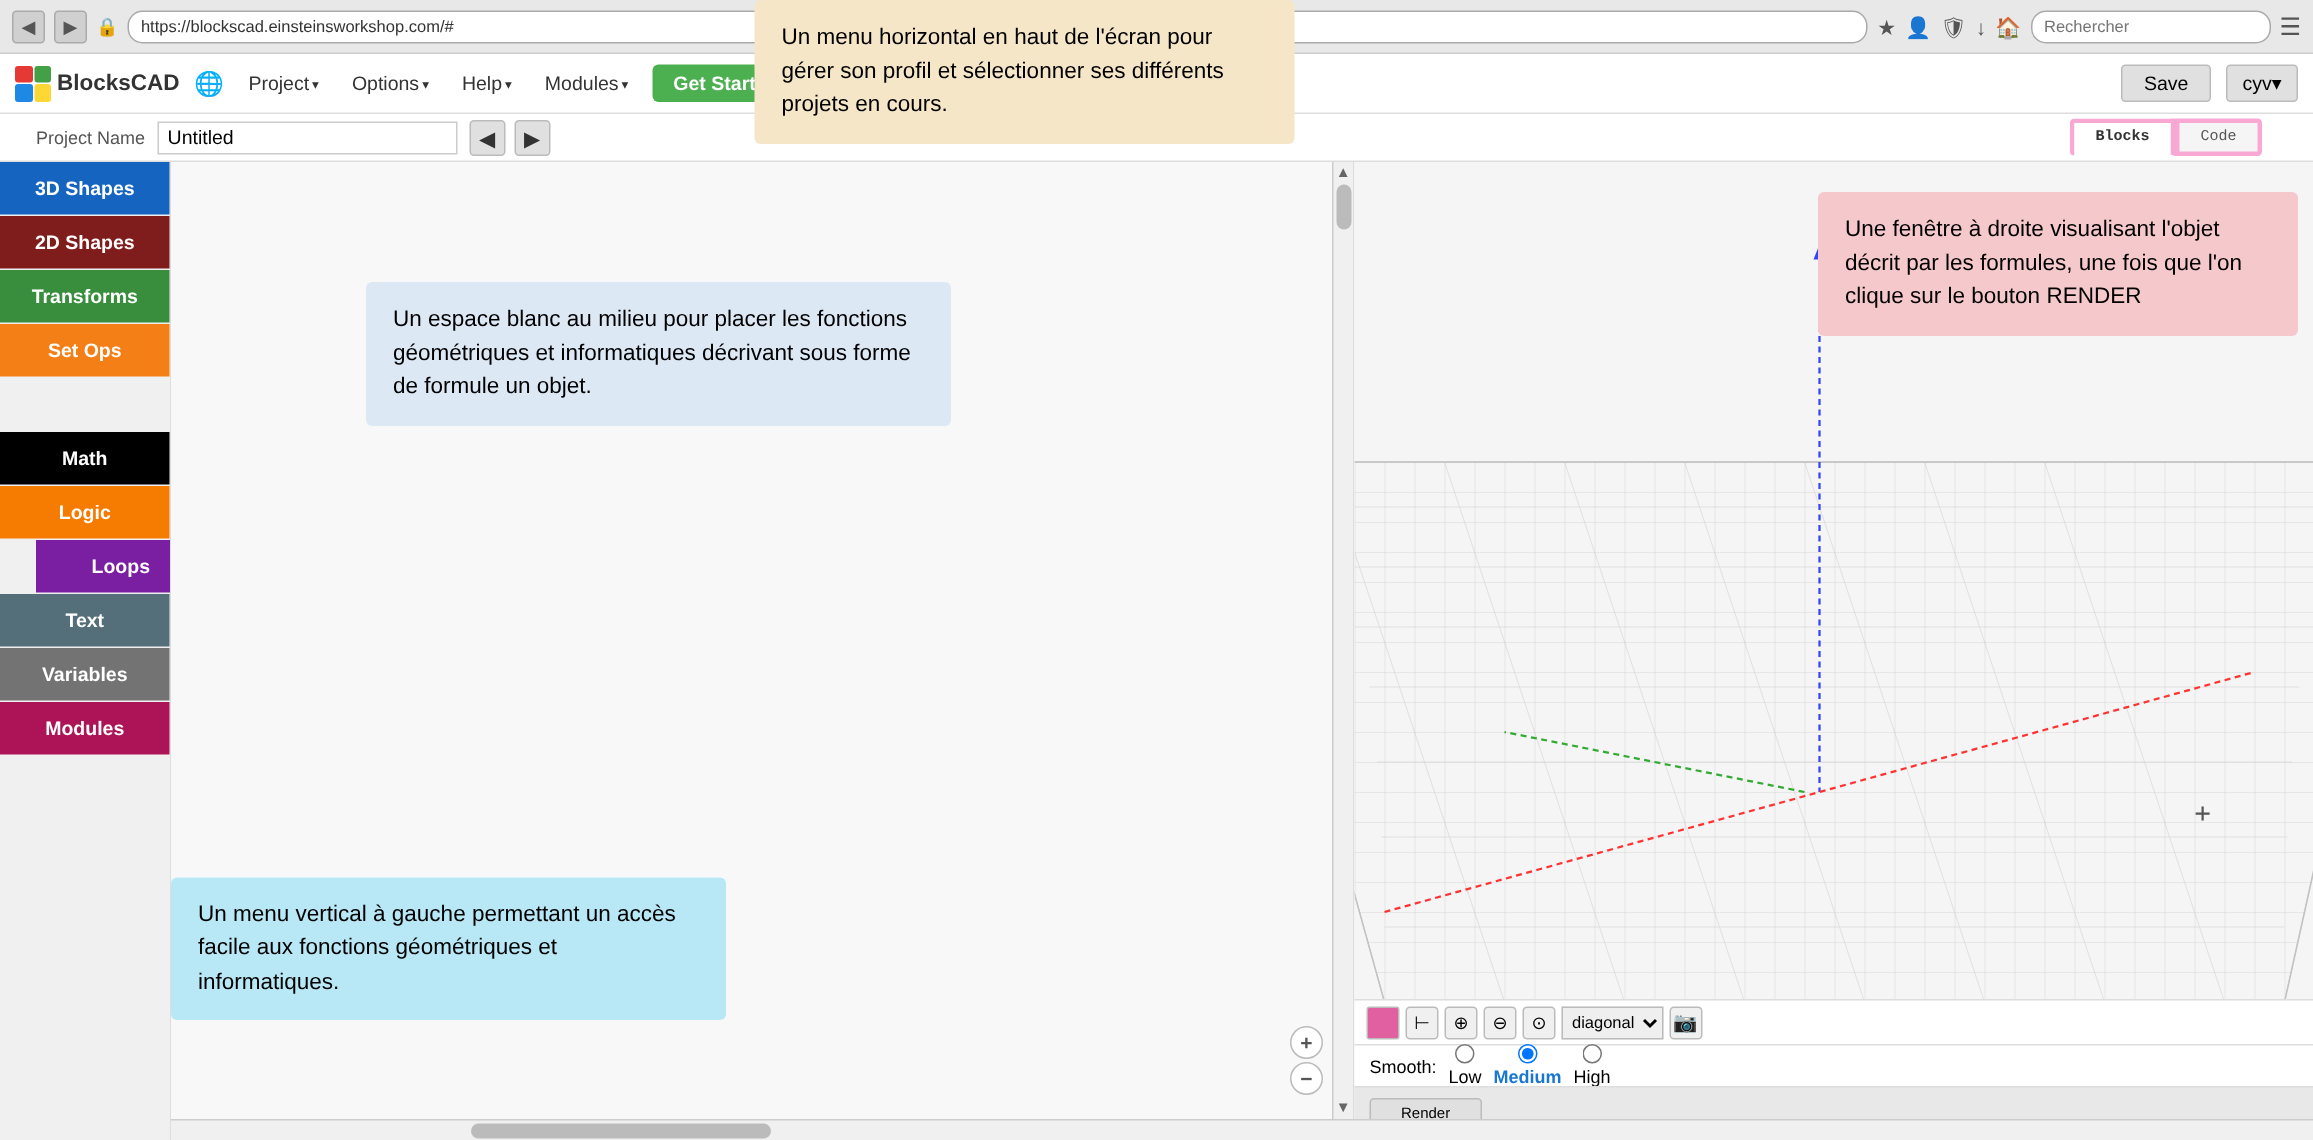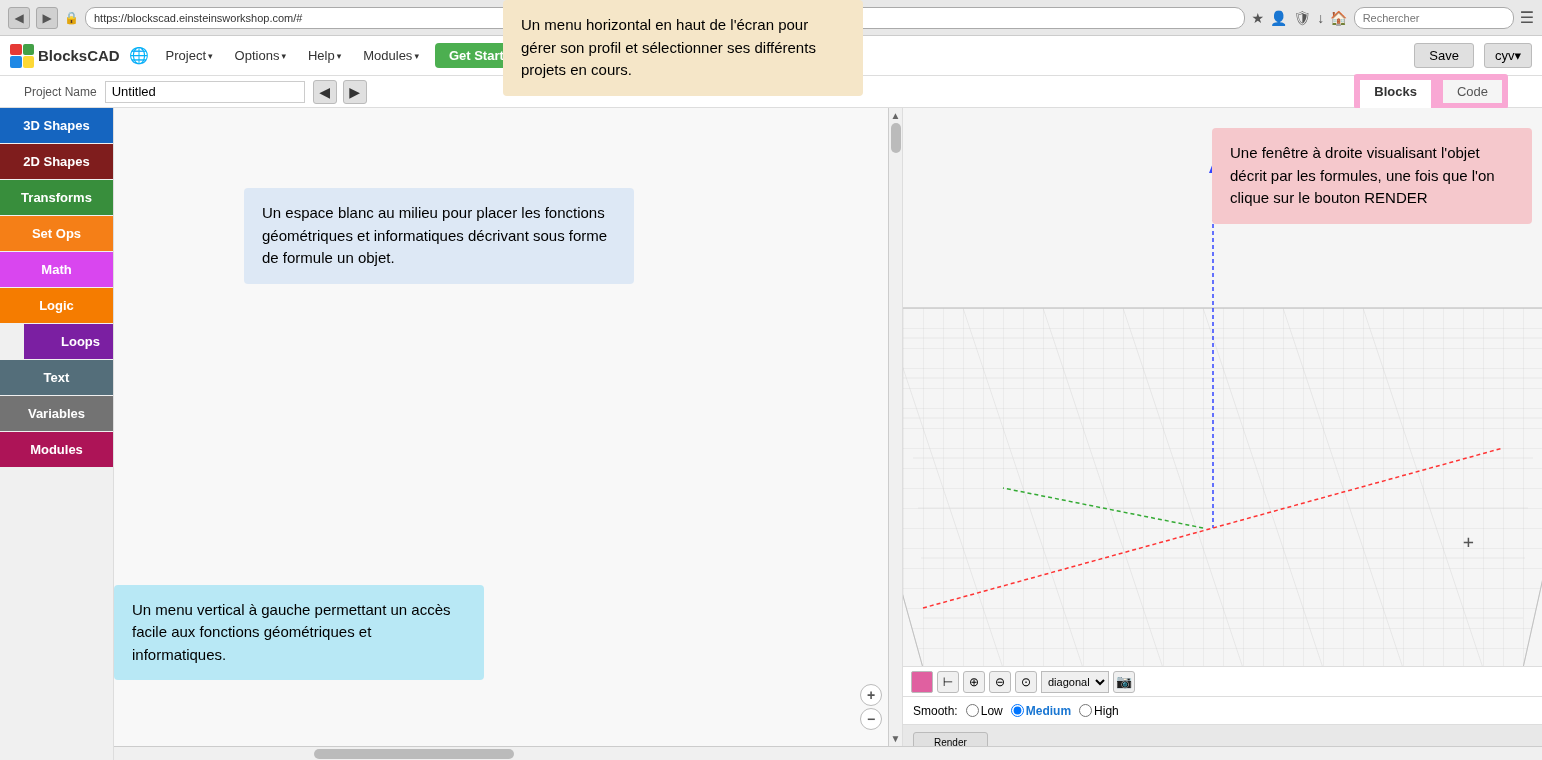--- a/index.html
+++ b/index.html
@@ -122,25 +122,26 @@
       background: #e0e0e0;
       border: 1px solid #bbb;
       border-radius: 3px;
       display: flex; align-items: center; justify-content: center;
       cursor: pointer; font-size: 14px; color: #333;
     }
     .project-bar-spacer { flex: 1; }
     .view-tabs { display: flex; gap: 0; margin-right: 10px; }
     .view-tab {
       padding: 4px 14px;
-      border: 6px solid #f9a8d4;
+      border: 3px solid #f9a8d4;
       background: #f5f5f5;
       cursor: pointer;
-      font-size: 13px;
+      font-size: 10px;
       color: #555;
+      font-family: Liberation Mono, monospace;
     }
     .view-tab.active {
       background: white;
       color: #333;
       font-weight: bold;
       border-bottom: 1px solid white;
     }
     .view-tab:first-child { border-radius: 3px 0 0 3px; }
     .view-tab:last-child { border-radius: 0 3px 3px 0; }
 
@@ -243,21 +244,21 @@
     .quality-bar {
       height: 28px;
       background: white;
       border-top: 1px solid #ddd;
       display: flex;
       align-items: center;
       padding: 0 10px;
       gap: 8px;
       font-size: 12px;
     }
-    .quality-bar label { display: flex; align-items: center; gap: 2px; cursor: pointer; }
+    .quality-bar label { display: flex; align-items: center; gap: 2px; cursor: pointer; flex-direction: column; }
 
     
     .render-bar {
       height: 36px;
       background: #e8e8e8;
       border-top: 1px solid #ddd;
       display: flex;
       align-items: center;
       padding: 0 10px;
     }
@@ -422,21 +423,21 @@
     </button>
     <button class="sidebar-btn" style="background:#7f1d1d;">
       <span>2D Shapes</span>
     </button>
     <button class="sidebar-btn" style="background:#388E3C;">
       <span>Transforms</span>
     </button>
     <button class="sidebar-btn" style="background:#F57F17;">
       <span>Set Ops</span>
     </button>
-    <button class="sidebar-btn" style="background:#d946ef;">
+    <button class="sidebar-btn" style="background:#000000;margin-top:36px;">
       <span>Math</span>
     </button>
     <button class="sidebar-btn" style="background:#F57C00;">
       <span>Logic</span>
     </button>
     <button class="sidebar-btn" style="background:#7B1FA2;margin-left:24px;">
       <span>Loops</span>
     </button>
     <button class="sidebar-btn" style="background:#546E7A;">
       <span>Text</span>

